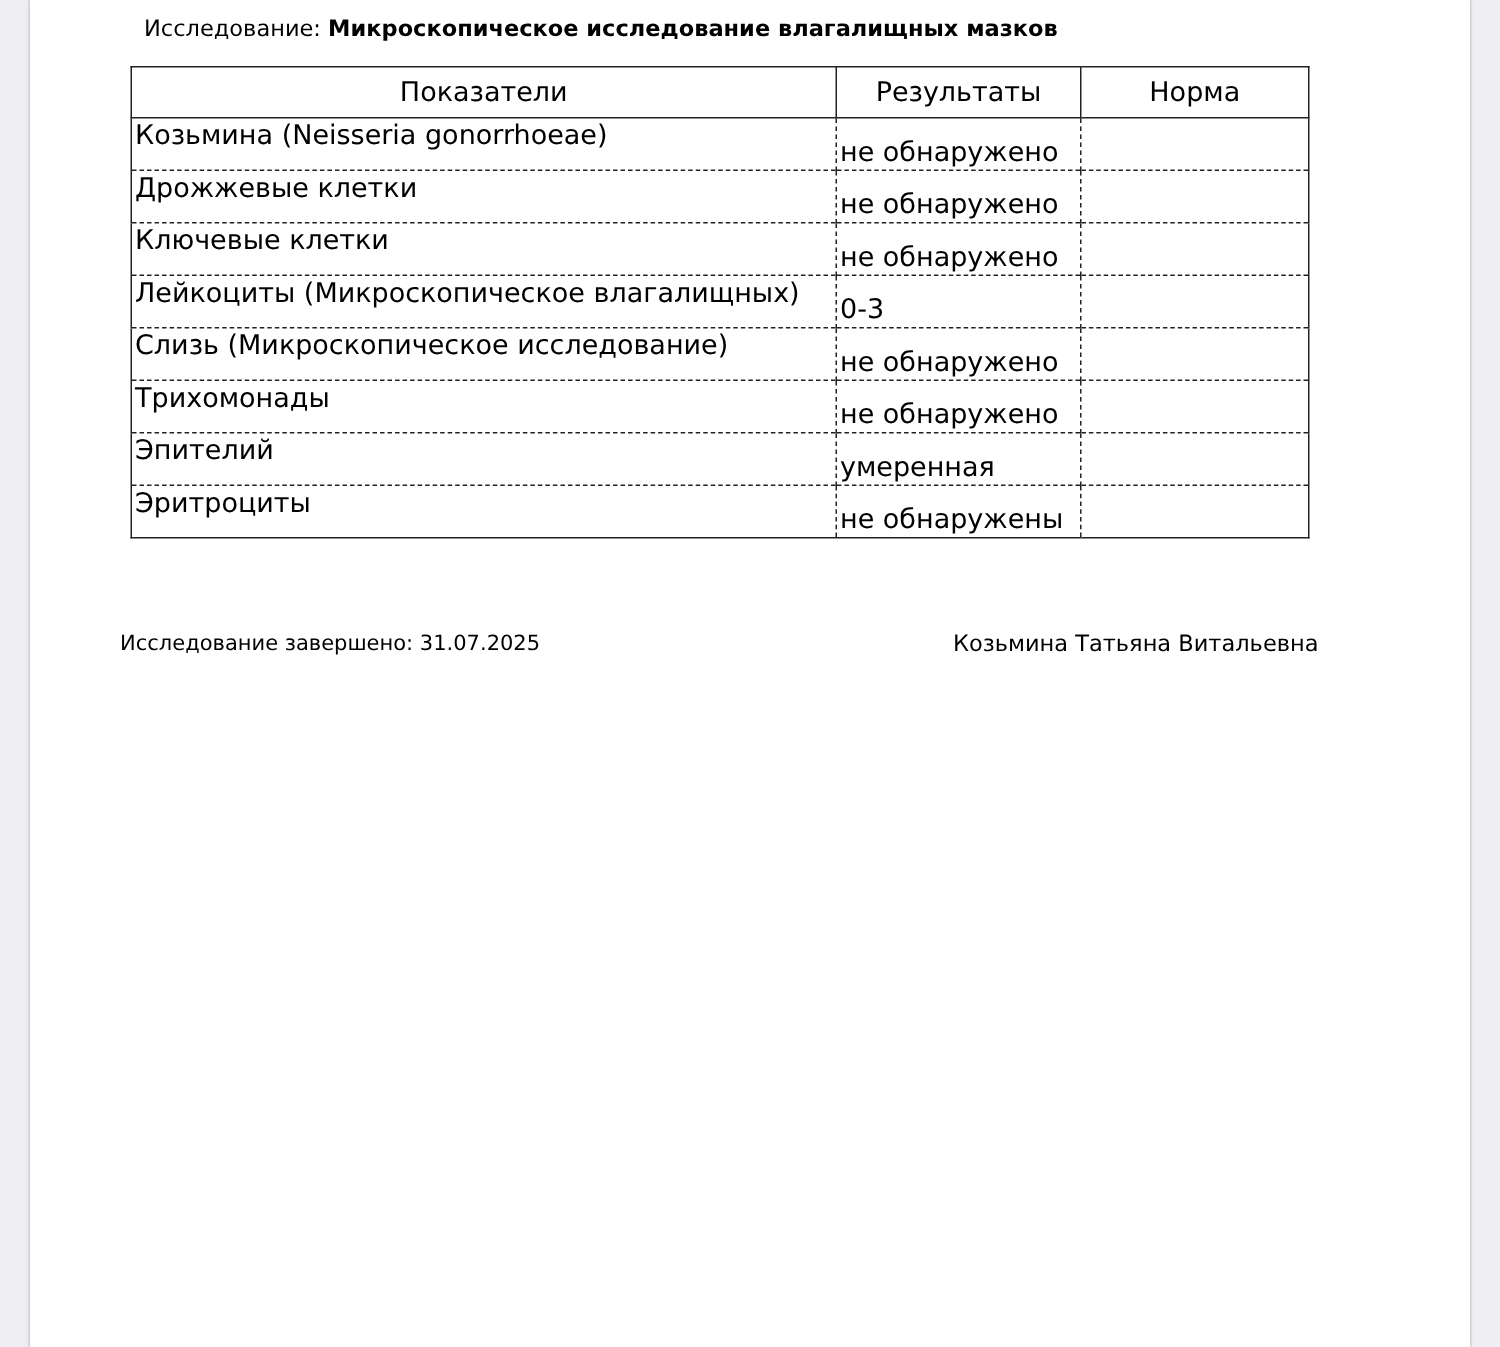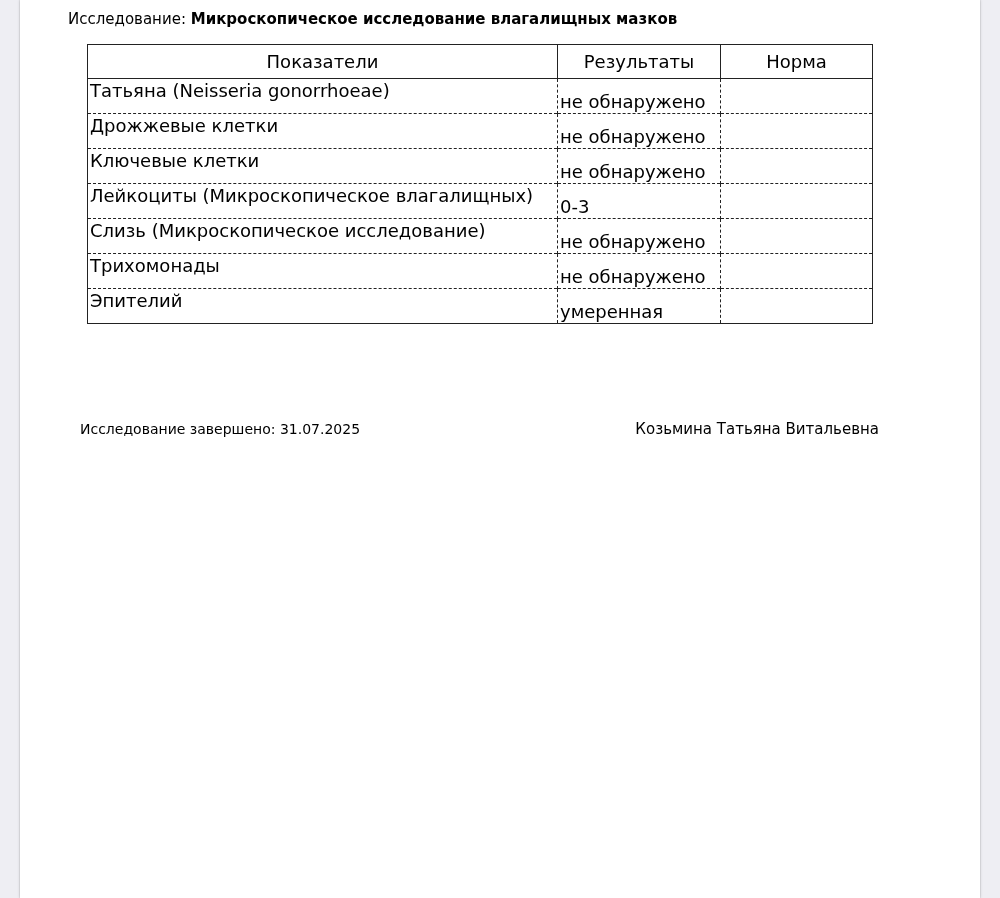--- a/index.html
+++ b/index.html
@@ -19,21 +19,21 @@
       position: absolute;
       left: 20px;
       top: 0;
       width: 960px;
       height: 898px;
       background: #ffffff;
       box-shadow: 0 0 3px rgba(0,0,0,0.18), -1px 0 0 #e2e2e6, 1px 0 0 #e2e2e6;
     }
     .title-line {
       position: absolute;
-      left: 48px;
+      left: 76px;
       top: 9px;
       font-size: 15px;
       line-height: 20px;
       white-space: nowrap;
     }
     .title-line .bold {
       font-weight: bold;
     }
     table.results {
       position: absolute;
@@ -119,21 +119,21 @@
     </colgroup>
     <thead>
       <tr>
         <th>Показатели</th>
         <th>Результаты</th>
         <th>Норма</th>
       </tr>
     </thead>
     <tbody>
       <tr>
-        <td class="name">Татьяна (Neisseria gonorrhoeae)</td>
+        <td class="name">Козьмина (Neisseria gonorrhoeae)</td>
         <td class="result">не обнаружено</td>
         <td class="norm"></td>
       </tr>
       <tr>
         <td class="name">Дрожжевые клетки</td>
         <td class="result">не обнаружено</td>
         <td class="norm"></td>
       </tr>
       <tr>
         <td class="name">Ключевые клетки</td>
@@ -153,19 +153,24 @@
       <tr>
         <td class="name">Трихомонады</td>
         <td class="result">не обнаружено</td>
         <td class="norm"></td>
       </tr>
       <tr>
         <td class="name">Эпителий</td>
         <td class="result">умеренная</td>
         <td class="norm"></td>
       </tr>
+      <tr>
+        <td class="name">Эритроциты</td>
+        <td class="result">не обнаружены</td>
+        <td class="norm"></td>
+      </tr>
     </tbody>
   </table>
 
   <div class="footer-left">Исследование завершено: 31.07.2025</div>
   <div class="footer-right">Козьмина Татьяна Витальевна</div>
 
 </div>
 
 </body></html>

